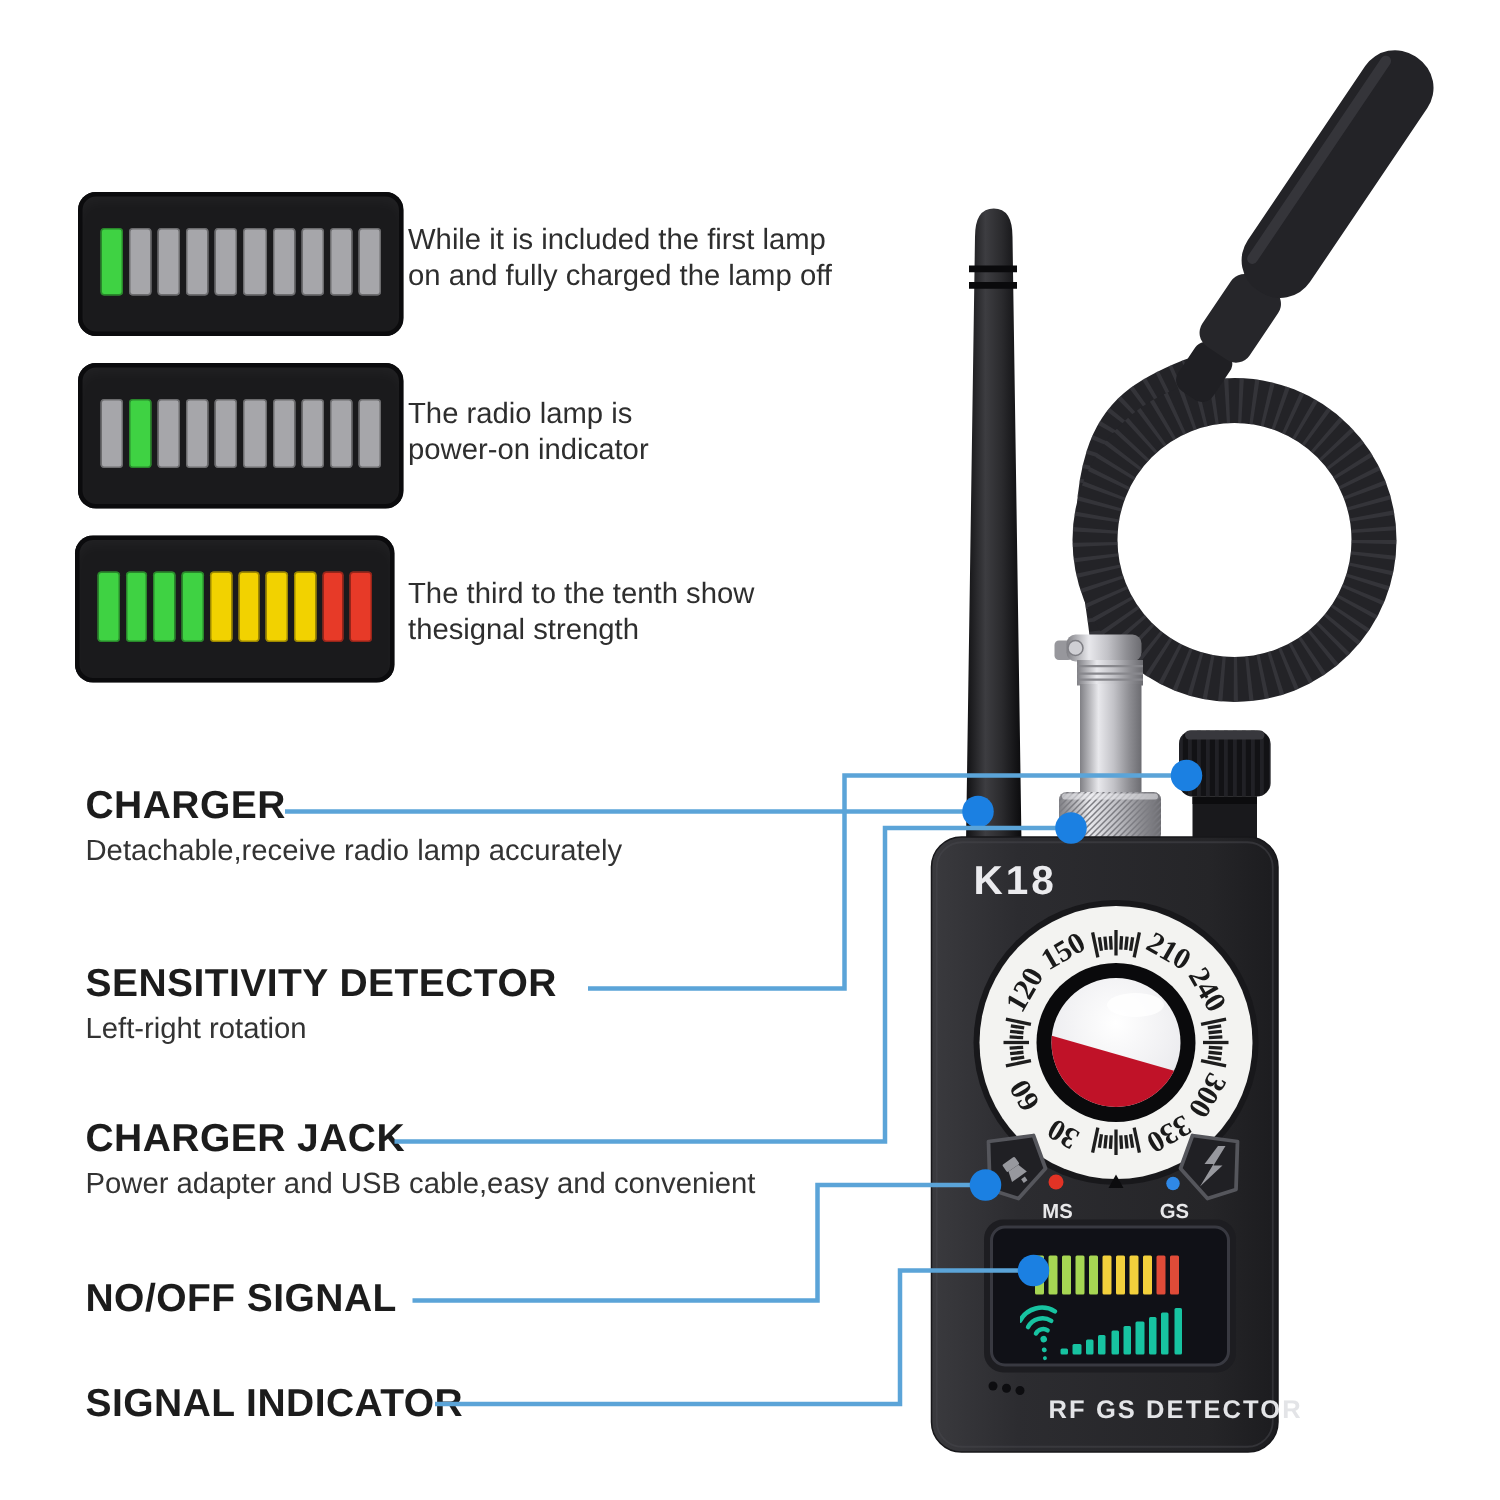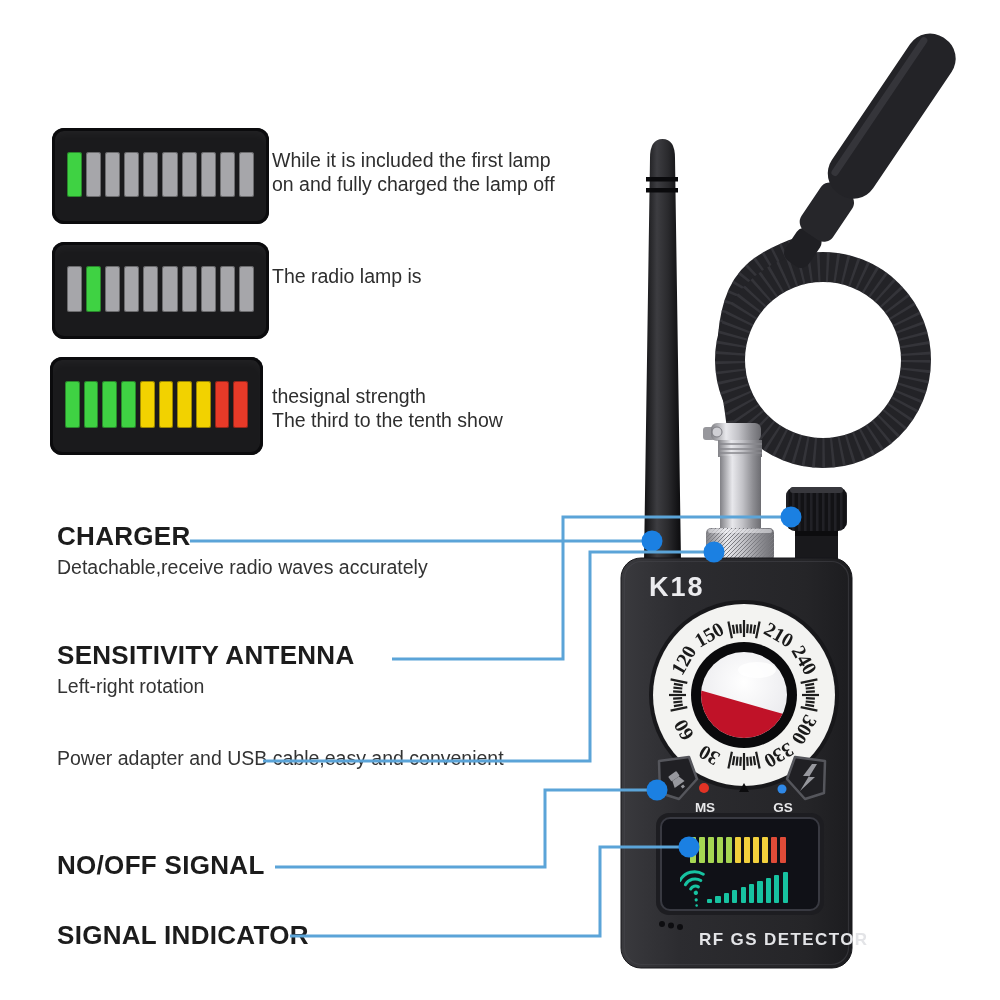--- a/index.html
+++ b/index.html
@@ -277,52 +277,54 @@
       <div class="seg" style="background: rgb(166, 166, 170);"></div>
       <div class="seg" style="background: rgb(166, 166, 170);"></div>
       <div class="seg" style="background: rgb(166, 166, 170);"></div>
       <div class="seg" style="background: rgb(166, 166, 170);"></div>
       <div class="seg" style="background: rgb(166, 166, 170);"></div>
       <div class="seg" style="background: rgb(166, 166, 170);"></div>
     </div>
 </div>
 <div class="cap" style="left:272px;top:264px">
   <div>The radio lamp is</div>
+  <div>power-on indicator</div>
 </div>
 
 <div class="ind" style="left:50px;top:357px;width:213px;height:98px">
   <div class="ind-inner">
       <div class="seg" style="background: rgb(63, 210, 67);"></div>
       <div class="seg" style="background: rgb(63, 210, 67);"></div>
       <div class="seg" style="background: rgb(63, 210, 67);"></div>
       <div class="seg" style="background: rgb(63, 210, 67);"></div>
       <div class="seg" style="background: rgb(242, 210, 0);"></div>
       <div class="seg" style="background: rgb(242, 210, 0);"></div>
       <div class="seg" style="background: rgb(242, 210, 0);"></div>
       <div class="seg" style="background: rgb(242, 210, 0);"></div>
       <div class="seg" style="background: rgb(231, 58, 40);"></div>
       <div class="seg" style="background: rgb(231, 58, 40);"></div>
     </div>
 </div>
 <div class="cap" style="left:272px;top:384px">
+  <div>The third to the tenth show</div>
   <div>thesignal strength</div>
-  <div>The third to the tenth show</div>
 </div>
 
 <div class="lbl" style="left:57px;top:521px">
   <div class="lbl-title">CHARGER</div>
-  <div class="lbl-desc">Detachable,receive radio waves accurately</div>
+  <div class="lbl-desc">Detachable,receive radio lamp accurately</div>
 </div>
 
 <div class="lbl" style="left:57px;top:640px">
-  <div class="lbl-title">SENSITIVITY ANTENNA</div>
+  <div class="lbl-title">SENSITIVITY DETECTOR</div>
   <div class="lbl-desc">Left-right rotation</div>
 </div>
 
 <div class="lbl" style="left:57px;top:743px">
+  <div class="lbl-title">CHARGER JACK</div>
   <div class="lbl-desc" style="line-height:20.5px">
     <div>Power adapter and USB cable,easy and convenient</div>
   </div>
 </div>
 
 <div class="lbl" style="left:57px;top:850px">
   <div class="lbl-title">NO/OFF SIGNAL</div>
 </div>
 
 <div class="lbl" style="left:57px;top:920px">

